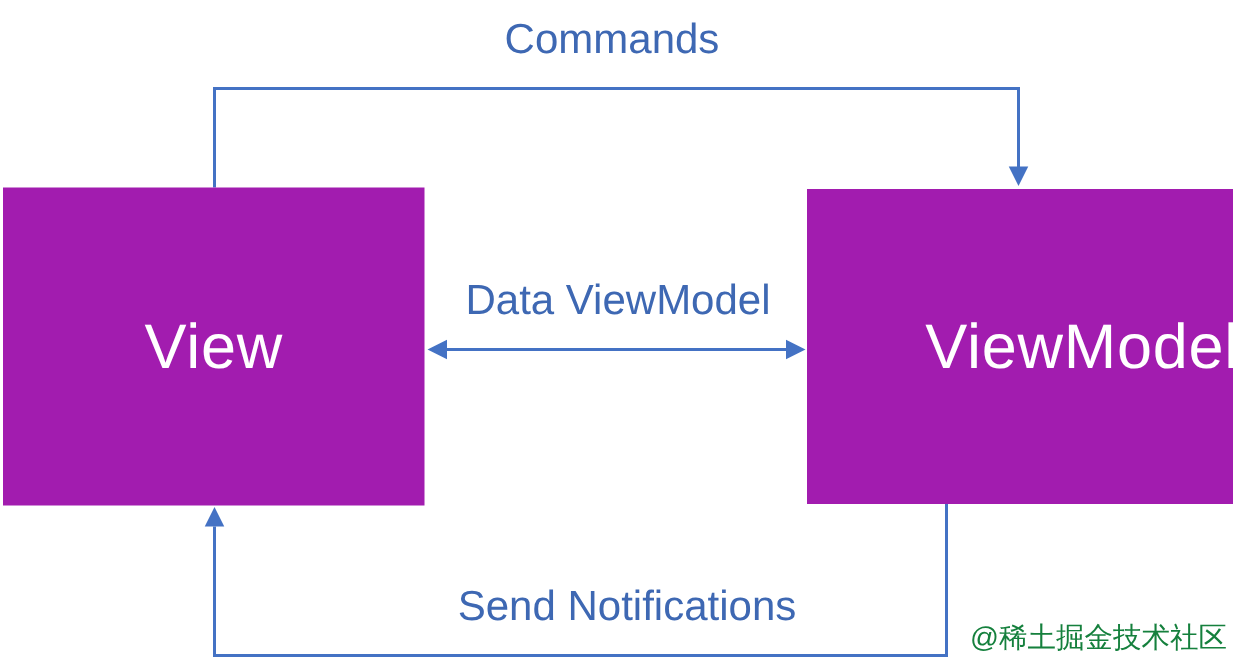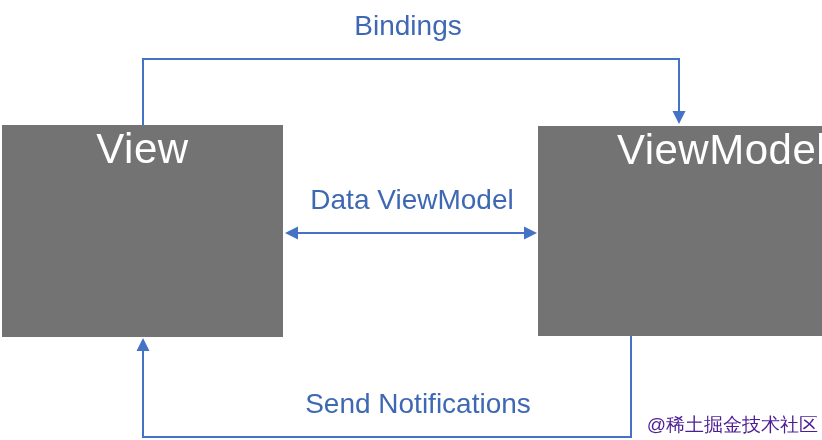--- a/index.html
+++ b/index.html
@@ -17,23 +17,24 @@
   }
   .arrow-layer {
     position: absolute;
     left: 0;
     top: 0;
     width: 822px;
     height: 440px;
   }
   .node {
     position: absolute;
-    background: #737373;
+    background: #a21caf;
     color: #ffffff;
     display: flex;
+    align-items: center;
     justify-content: center;
     font-size: 42px;
     letter-spacing: 0.5px;
   }
   .node.view {
     left: 2px;
     top: 125px;
     width: 281px;
     height: 212px;
   }
@@ -63,21 +64,21 @@
   }
   .label-notifications {
     left: 298px;
     top: 388px;
     width: 240px;
   }
   .watermark {
     position: absolute;
     right: 4px;
     top: 412px;
-    color: #4c1d95;
+    color: #15803d;
     font-size: 19px;
     white-space: nowrap;
   }
 </style>
 </head>
 <body>
 
 <div class="canvas">
 
   <svg class="arrow-layer" viewBox="0 0 822 440" xmlns="http://www.w3.org/2000/svg">
@@ -100,21 +101,21 @@
   </svg>
 
   <div class="node view">
     <span>View</span>
   </div>
 
   <div class="node viewmodel">
     <span>ViewModel</span>
   </div>
 
-  <div class="edge-label label-commands">Bindings</div>
+  <div class="edge-label label-commands">Commands</div>
 
   <div class="edge-label label-databindings">Data ViewModel</div>
 
   <div class="edge-label label-notifications">Send Notifications</div>
 
   <div class="watermark">@稀土掘金技术社区</div>
 
 </div>
 
 </body></html>

